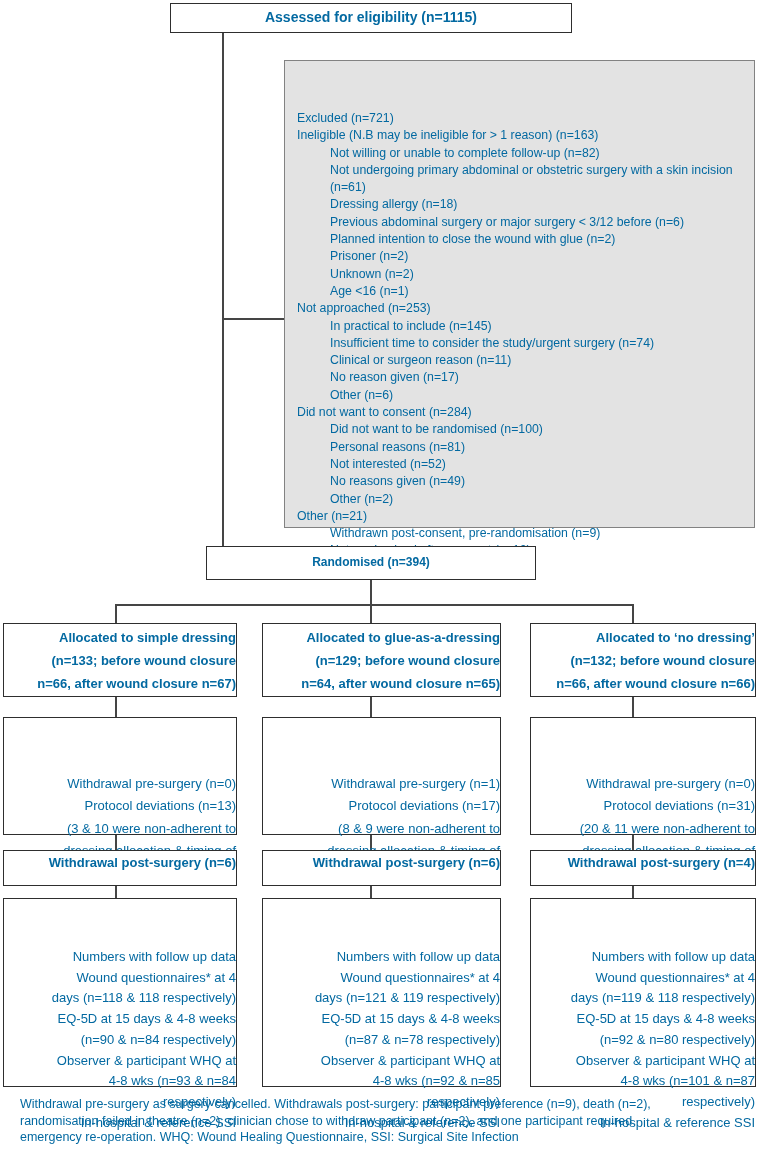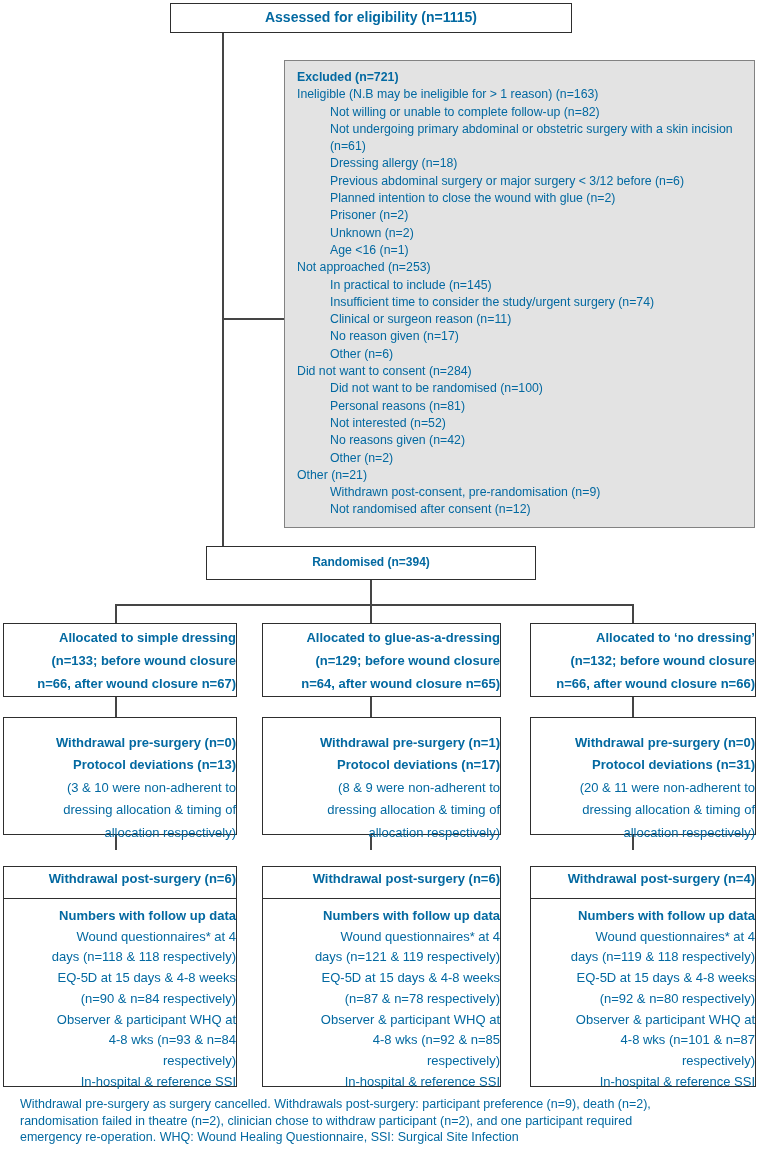--- a/index.html
+++ b/index.html
@@ -1,38 +1,38 @@
 <!DOCTYPE html>
 <html><head>
 <meta charset="utf-8">
 <style>
   html,body{margin:0;padding:0;background:#fff;}
   #stage{
     position:relative;width:762px;height:1149px;background:#ffffff;
     font-family:"Liberation Sans","DejaVu Sans",sans-serif;color:#0369a1;overflow:hidden;
   }
   .box{position:absolute;box-sizing:border-box;background:#fff;border:1.5px solid #2e2e2e;text-align:center;}
-  .bold{font-weight:bold;}
+  .bold{font-weight:normal;margin-top:41px;}
   .pre{white-space:pre-line;}
   
   .b-assessed{left:170px;top:3px;width:402px;height:30px;font-size:14px;font-weight:bold;line-height:27px;}
   .b-randomised{left:206px;top:546px;width:330px;height:34px;font-size:12px;font-weight:bold;line-height:31px;}
   
   .b-excluded{left:284px;top:60px;width:471px;height:468px;background:#e3e3e3;border:1px solid #828282;
     text-align:left;padding:8px 12px;font-size:12.3px;line-height:17.3px;}
   .exc-item.ind{padding-left:33px;}
   
   .col{position:absolute;top:623px;height:464px;}
   .col1{left:3px;width:234px;}
   .col2{left:262px;width:239px;}
   .col3{left:530px;width:226px;}
   .col .box{left:0;width:100%;font-size:13px;text-align:right;}
   .b-alloc{top:0;height:74px;font-weight:bold;line-height:23px;padding-top:2px;}
   .b-withdraw{top:94px;height:118px;line-height:22.4px;padding-top:14px;}
-  .b-post{top:243px;height:36px;font-weight:bold;line-height:24px;}
+  .b-post{top:227px;height:36px;font-weight:bold;line-height:24px;}
   .b-follow{top:275px;height:189px;line-height:20.7px;padding-top:7px;}
   
   .line{position:absolute;background:#454545;}
   .v{width:1.5px;}
   .h{height:1.5px;}
   
   .footnote{position:absolute;left:20px;top:1096px;width:735px;font-size:12.5px;line-height:16.5px;
     text-align:left;white-space:pre-line;}
 </style>
 </head>
@@ -77,21 +77,21 @@
         <div class="exc-item">Not approached (n=253)</div>
         <div class="exc-item ind">In practical to include (n=145)</div>
         <div class="exc-item ind">Insufficient time to consider the study/urgent surgery (n=74)</div>
         <div class="exc-item ind">Clinical or surgeon reason (n=11)</div>
         <div class="exc-item ind">No reason given (n=17)</div>
         <div class="exc-item ind">Other (n=6)</div>
         <div class="exc-item">Did not want to consent (n=284)</div>
         <div class="exc-item ind">Did not want to be randomised (n=100)</div>
         <div class="exc-item ind">Personal reasons (n=81)</div>
         <div class="exc-item ind">Not interested (n=52)</div>
-        <div class="exc-item ind">No reasons given (n=42)</div>
+        <div class="exc-item ind">No reasons given (n=49)</div>
         <div class="exc-item ind">Other (n=2)</div>
         <div class="exc-item">Other (n=21)</div>
         <div class="exc-item ind">Withdrawn post-consent, pre-randomisation (n=9)</div>
         <div class="exc-item ind">Not randomised after consent (n=12)</div>
       </div>
   </div>
 
   <div class="box b-randomised">
     <span>Randomised (n=394)</span>
   </div>

